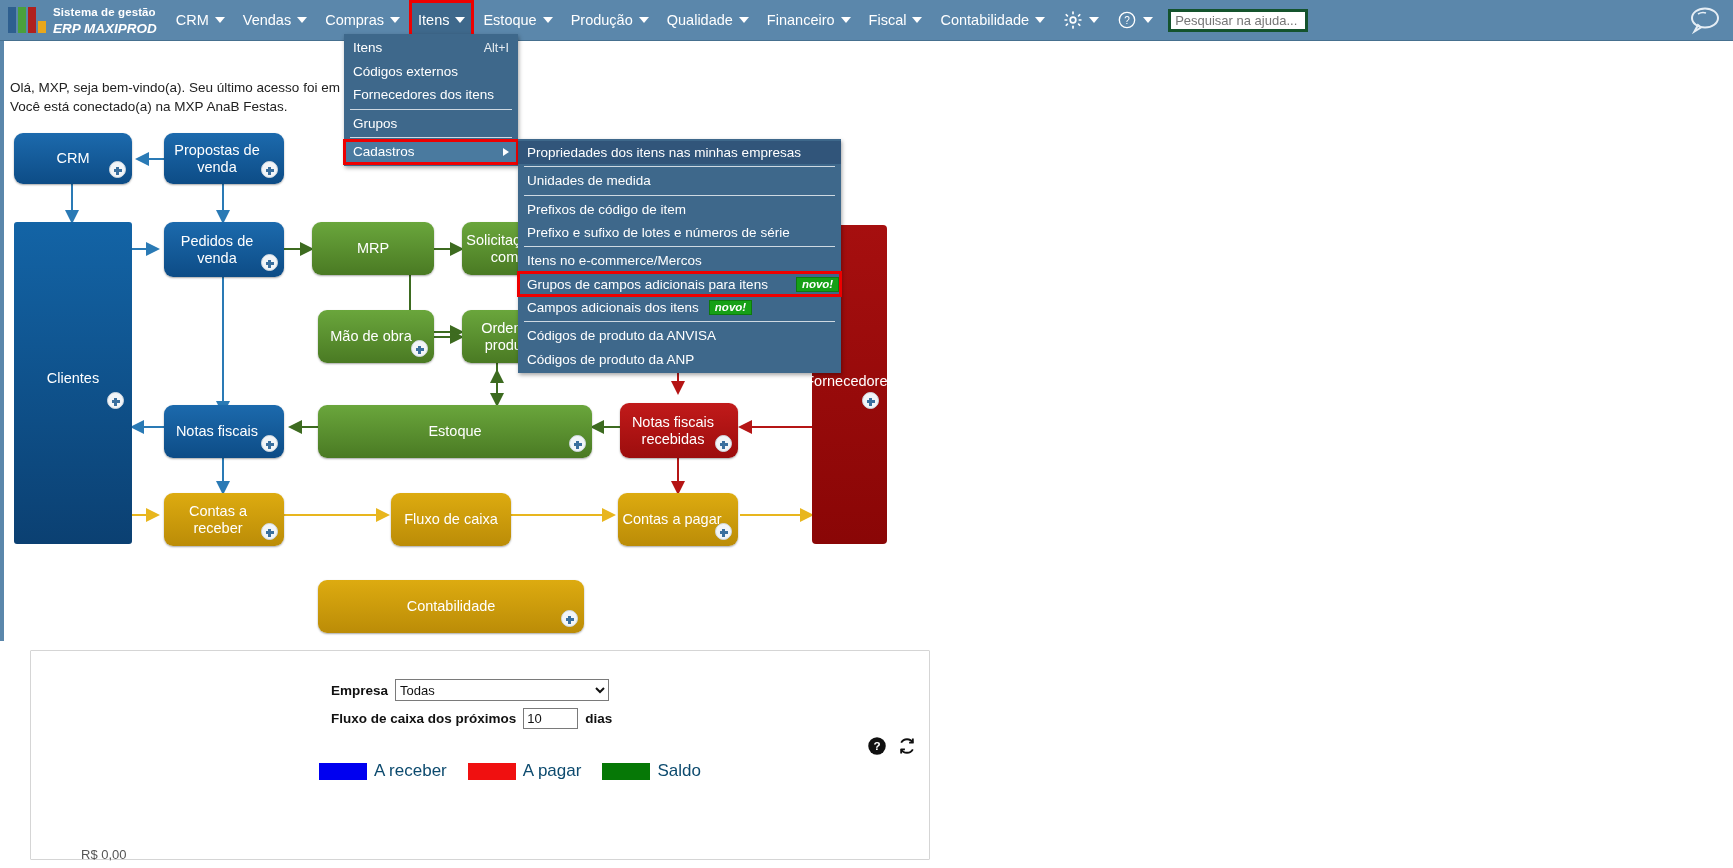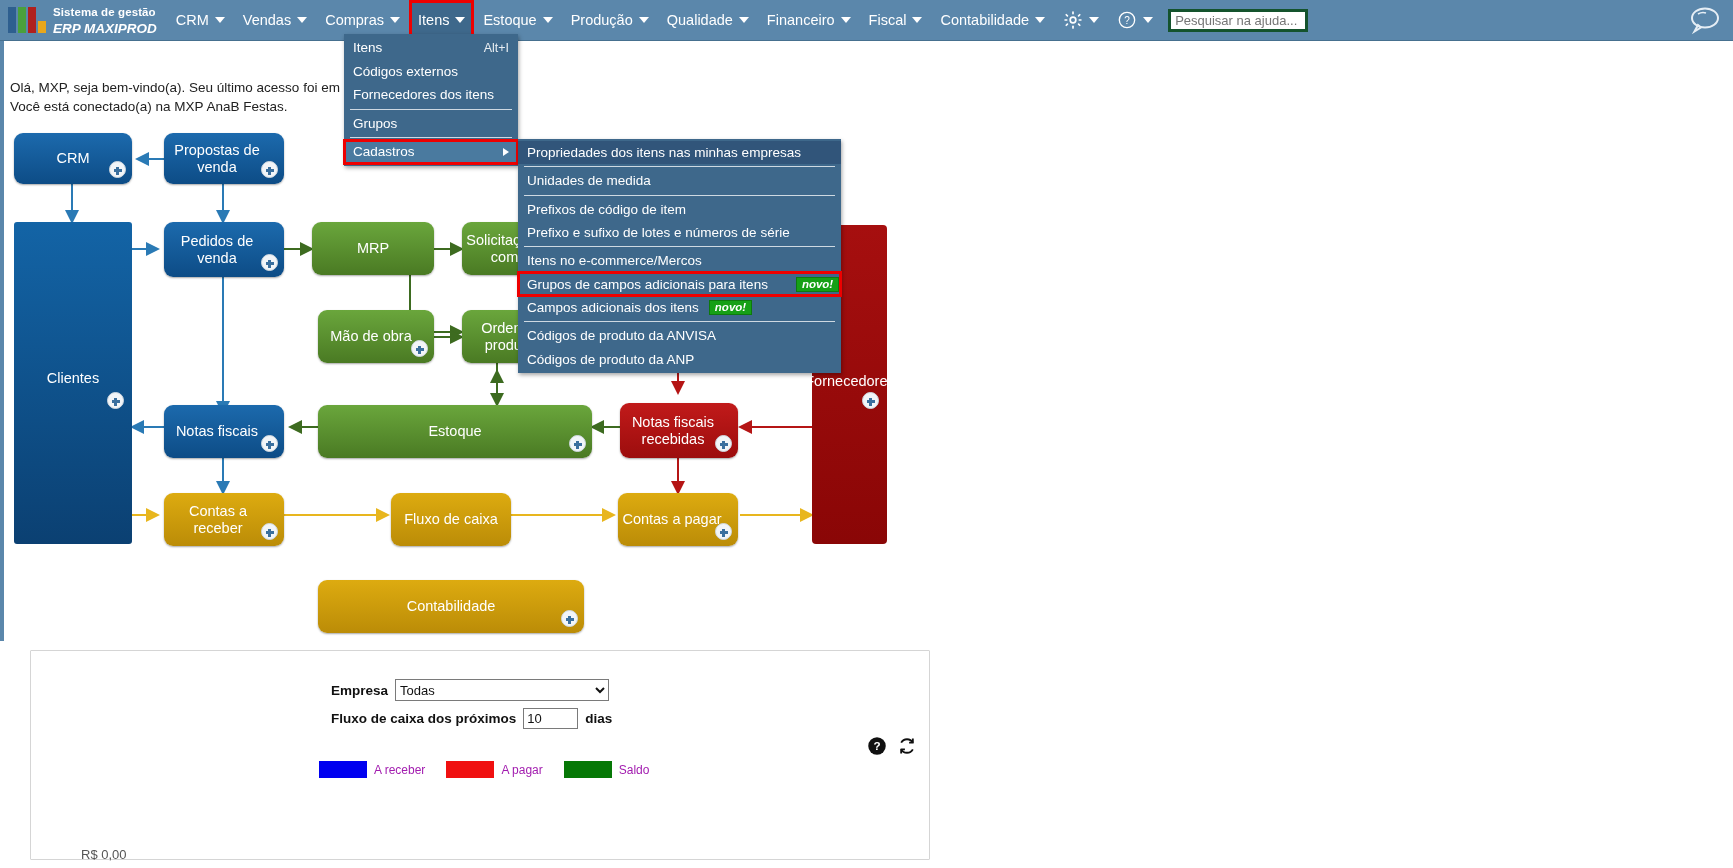--- a/index.html
+++ b/index.html
@@ -179,21 +179,21 @@
   }
   #dias-input {
     width: 55px; height: 21px;
     font-size: 13px; font-family: "Liberation Sans", sans-serif;
     border: 1px solid #7a7a7a; background: #fff; color: #111;
     padding: 0 3px; margin-right: 7px;
   }
   #legend { position: absolute; left: 288px; top: 110px; display: flex; align-items: center; gap: 8px; }
   .lgitem { display: flex; align-items: center; gap: 7px; margin-right: 13px; }
   .swatch { width: 48px; height: 17px; display: block; }
-  .lglabel { font-size: 12px; color: #a21caf; }
+  .lglabel { font-size: 17px; color: #0c4a6e; }
   #card-icons { position: absolute; left: 836px; top: 85px; display: flex; align-items: center; gap: 10px; }
   #zero-value { position: absolute; left: 50px; top: 196px; font-size: 13px; color: #555; }
 </style>
 </head>
 <body>
 
 <div id="navbar">
   <div id="logo-block">
     <span class="logo-bars">
       <i class="lb1"></i>

